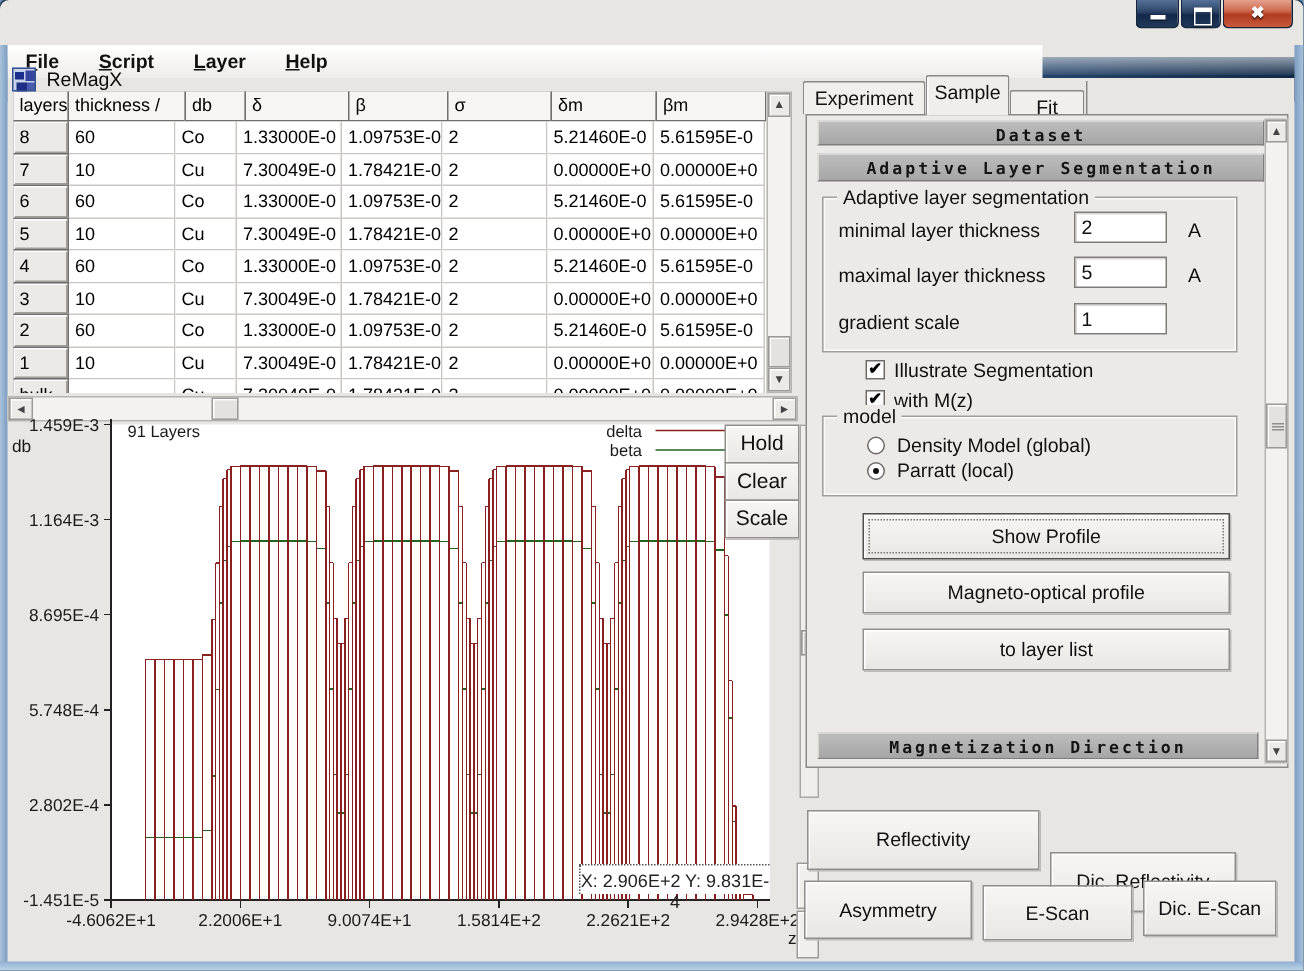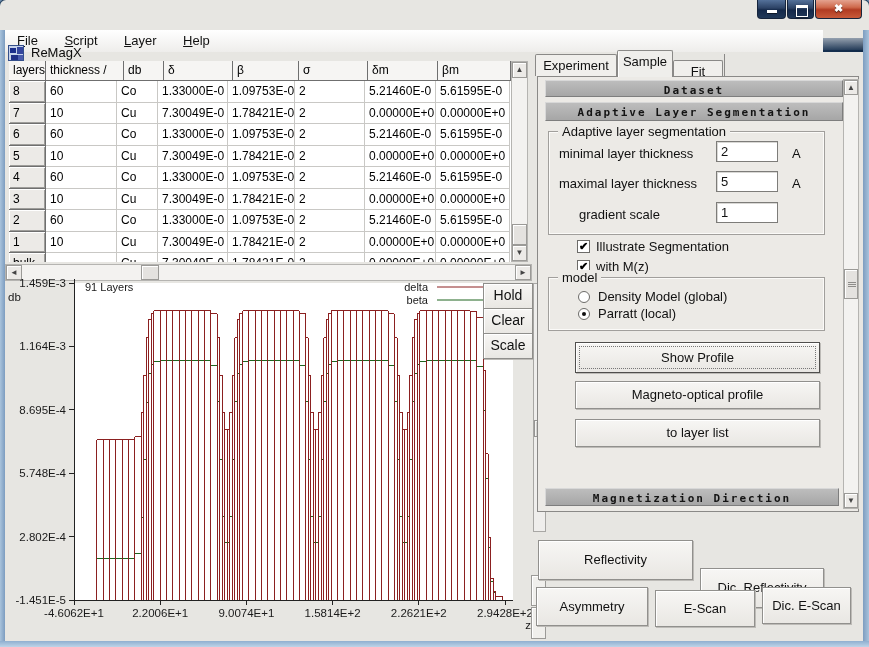--- a/index.html
+++ b/index.html
@@ -22,22 +22,22 @@
   .title-text{position:absolute;left:31px;top:7px;font-size:13px;color:#0b0b0b;z-index:3;}
   .winbtn{position:absolute;top:0;height:19px;z-index:3;box-sizing:border-box;
     border:1px solid #16243c;border-top:none;border-radius:0 0 4px 4px;
     background:linear-gradient(180deg,#5f7globe,#22344f);}
   .winbtn-min{left:757px;width:29px;background:linear-gradient(180deg,#54719a 0%,#2c4265 45%,#15294a 55%,#203858 100%);}
   .winbtn-max{left:787px;width:27px;background:linear-gradient(180deg,#54719a 0%,#2c4265 45%,#15294a 55%,#203858 100%);}
   .winbtn-close{left:815px;width:47px;background:linear-gradient(180deg,#e4a28f 0%,#cf6a4d 40%,#b13b22 55%,#c85a3a 100%);}
   .glyph-min{position:absolute;left:9px;bottom:5px;width:10px;height:3px;background:#fff;box-shadow:0 1px 0 rgba(0,0,0,.5);}
   .glyph-max{position:absolute;left:8px;top:5px;width:10px;height:8px;border:1px solid #fff;border-top:3px solid #fff;box-shadow:0 1px 2px rgba(0,0,0,.5);}
   .glyph-close{position:absolute;left:0;top:2px;width:100%;text-align:center;color:#fff;font-size:11px;font-weight:bold;text-shadow:0 1px 1px rgba(0,0,0,.6);}
-  .menubar{position:absolute;left:5px;top:30px;width:818px;height:22px;
-    background:linear-gradient(180deg,#ffffff,#eeedeb);border-bottom:1px solid #d2d1cd;}
+  .menubar{position:absolute;left:5px;top:30px;width:690px;height:22px;
+    background:linear-gradient(180deg,#ffffff,#eeedeb);border-bottom:1px solid #d2d1cd;font-weight:bold;}
   .menu-item{display:inline-block;padding:3px 10px;margin-left:2px;font-size:13px;color:#111;}
   .client{position:absolute;left:5px;top:52px;width:858px;height:589px;background:#e7e6e2;}
   .edge-l{position:absolute;left:0;top:30px;width:5px;height:617px;background:linear-gradient(90deg,#a9c3dc,#7d9dc0);}
   .edge-r{position:absolute;left:863px;top:30px;width:6px;height:617px;background:linear-gradient(90deg,#7d9dc0,#a9c3dc);}
   .edge-b{position:absolute;left:0;top:641px;width:869px;height:6px;background:linear-gradient(180deg,#8fafd0,#bdd4e8);}
 
   
   .grid{position:absolute;left:9px;top:61px;width:502px;height:201px;overflow:hidden;background:#fff;font-size:12px;}
   .hrow,.drow{display:flex;}
   .hrow{height:20px;}
@@ -599,20 +599,21 @@
       <g>
         <text x="428" y="21" text-anchor="end" font-size="11" font-family="Liberation Sans, sans-serif" fill="#1a1a1a">delta</text>
         <line x1="437" y1="17" x2="492" y2="17" stroke="#8b2020"></line>
         <text x="428" y="34" text-anchor="end" font-size="11" font-family="Liberation Sans, sans-serif" fill="#1a1a1a">beta</text>
         <line x1="437" y1="30" x2="492" y2="30" stroke="#1e641e"></line>
       </g>
     </svg>
   <div class="chart-btn" style="top:283px;">Hold</div>
   <div class="chart-btn" style="top:308px;">Clear</div>
   <div class="chart-btn" style="top:333px;">Scale</div>
+  <div class="cursor-box">X: 2.906E+2 Y: 9.831E-4</div>
 
   <div class="side-track"></div>
   <div class="side-thumb"></div>
   <div class="mini-box" style="top:575px;height:31px;"></div>
   <div class="mini-box" style="top:607px;height:32px;"></div>
 
   <div class="tab" style="left:535px;top:54px;width:82px;height:22px;">Experiment</div>
   <div class="tab active" style="left:617px;top:50px;width:56px;height:27px;">Sample</div>
   <div class="tab" style="left:673px;top:60px;width:50px;height:22px;">Fit</div>
   <div class="tab-stub"></div>
@@ -624,21 +625,21 @@
 
   <div class="groupbox" style="left:548px;top:131px;width:277px;height:104px;">
     <span class="gb-label">Adaptive layer segmentation</span>
   </div>
   <span class="f-label" style="left:559px;top:146px;">minimal layer thickness</span>
   <input class="f-input" style="left: 716px; top: 141px;" value="2">
   <span class="f-unit" style="left:792px;top:146px;">A</span>
   <span class="f-label" style="left:559px;top:176px;">maximal layer thickness</span>
   <input class="f-input" style="left: 716px; top: 171px;" value="5">
   <span class="f-unit" style="left:792px;top:176px;">A</span>
-  <span class="f-label" style="left:559px;top:207px;margin-left:20px;">gradient scale</span>
+  <span class="f-label" style="left:559px;top:207px;">gradient scale</span>
   <input class="f-input" style="left: 716px; top: 202px;" value="1">
 
   <span class="cb-box" style="left:577px;top:240px;"><span>✔</span></span>
   <span class="cb-label" style="left:596px;top:239px;">Illustrate Segmentation</span>
   <span class="cb-box" style="left:577px;top:260px;"><span>✔</span></span>
   <span class="cb-label" style="left:596px;top:259px;">with M(z)</span>
 
   <div class="groupbox" style="left:548px;top:277px;width:277px;height:54px;">
     <span class="gb-label">model</span>
   </div>

